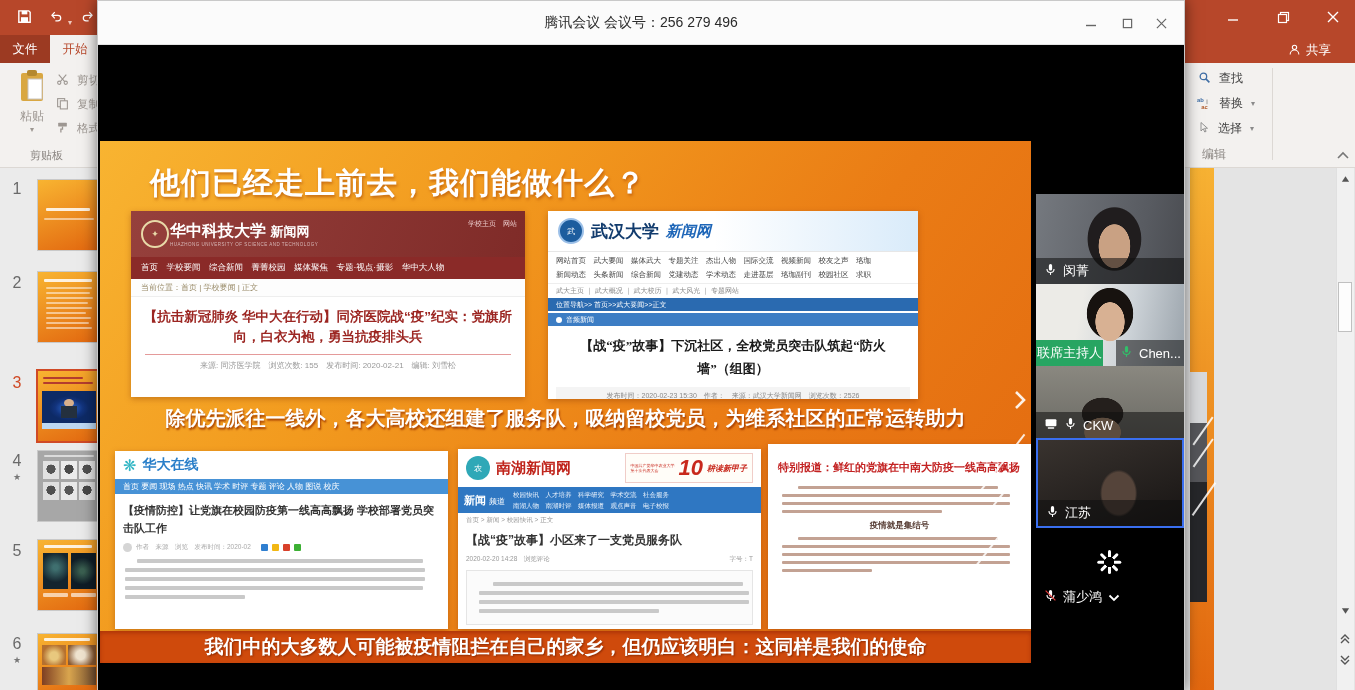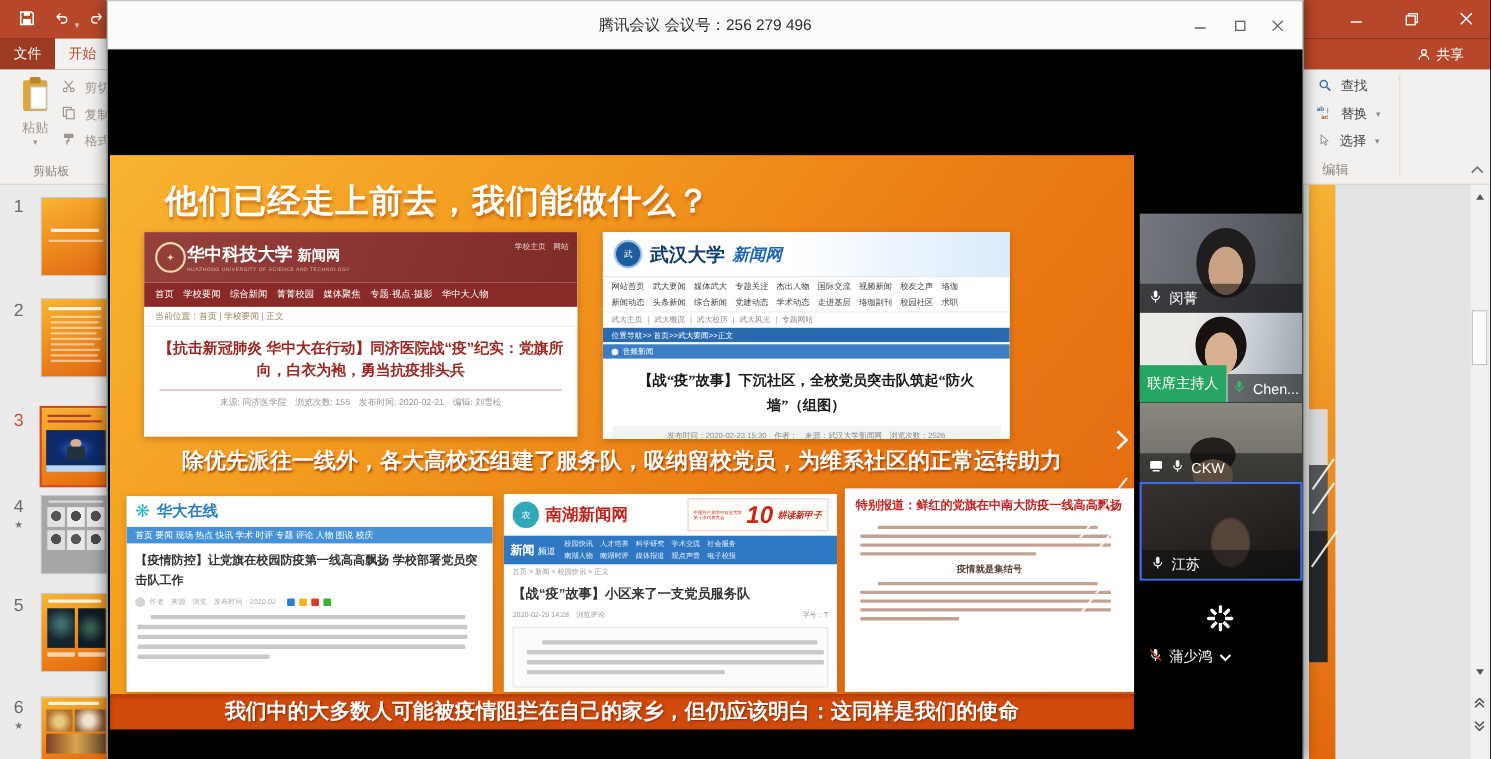--- a/index.html
+++ b/index.html
@@ -36,21 +36,21 @@
   
   .editor-right{left:1185px;top:168px;width:170px;height:522px;background:#e4e4e4;}
   .slide-strip{left:1190px;top:168px;width:24px;height:522px;background:linear-gradient(175deg,#f7b233,#e2670f);}
   .photo-frag{left:1190px;top:372px;width:17px;height:230px;background:linear-gradient(#d8d9db 0 22%,#55565a 22% 48%,#26272a 48% 100%);}
   .diagw{position:absolute;background:#fff;height:2px;transform:rotate(-55deg);opacity:.85;}
   .pscroll{left:1336px;top:168px;width:18px;height:522px;background:#f1f1f1;border-left:1px solid #e0e0e0;}
   .pthumb{left:1338px;top:282px;width:14px;height:50px;background:#fdfdfd;border:1px solid #c0c0c0;}
   .sarrow{left:1338px;width:14px;height:14px;display:flex;align-items:center;justify-content:center;}
 
   
-  .meet{left:97px;top:0;width:1088px;height:690px;background:#14532d;box-shadow:0 0 14px rgba(0,0,0,.55);border:1px solid #c9c9c9;border-bottom:none;}
+  .meet{left:97px;top:0;width:1088px;height:690px;background:#be185d;box-shadow:0 0 14px rgba(0,0,0,.55);border:1px solid #c9c9c9;border-bottom:none;}
   .m-titlebar{left:0;top:0;width:100%;height:44px;background:#fbfbfb;border-bottom:1px solid #e3e3e3;display:flex;align-items:center;justify-content:center;}
   .m-title{font-size:14px;color:#2b2b2b;}
   .m-ctl{position:absolute;top:10px;width:30px;height:24px;display:flex;align-items:center;justify-content:center;}
   .m-body{left:0;top:44px;width:100%;height:646px;background:#000;}
 
   
   .slide{left:2px;top:96px;width:931px;height:522px;background:linear-gradient(128deg,#f8b431 0%,#f29a1e 32%,#ea7c15 62%,#e2670f 100%);overflow:hidden;}
   .s-title{left:50px;top:22px;width:860px;color:#fff;font-size:30px;font-weight:bold;letter-spacing:1px;text-shadow:1px 2px 3px rgba(160,60,0,.55);}
   .s-mid{left:0;top:264px;width:931px;text-align:center;color:#fff;font-size:20px;font-weight:bold;text-shadow:1px 2px 2px #a33c00;}
   .s-band{left:0;top:490px;width:931px;height:32px;background:var(--c-band);display:flex;align-items:center;justify-content:center;box-shadow:inset 0 2px 4px rgba(120,20,0,.4);}
@@ -95,36 +95,36 @@
   .hzau-ten{color:#c8281c;font-weight:bold;font-size:22px;font-style:italic;}
   .hzau-nav{height:26px;background:var(--c-hzau_blue);display:flex;align-items:center;gap:8px;padding:0 6px;}
   .hzau-channel{color:#fff;font-weight:bold;font-size:11px;white-space:nowrap;}
   .hzau-navlinks{color:#e8f1fb;font-size:6.5px;line-height:1.7;white-space:nowrap;}
   .hzau-crumb{color:#999;font-size:6.5px;padding:3px 8px;}
   .hzau-headline{color:#333;font-size:12px;font-weight:bold;padding:4px 8px;}
   .hzau-meta{display:flex;justify-content:space-between;color:#999;font-size:6.5px;padding:2px 8px 4px;}
   .hzau-box{margin:2px 8px;border:1px solid #e5e5e5;background:#fbfbfb;padding:6px 2px;}
 
   
-  .csu-title{color:#c32222;font-size:11px;font-weight:bold;padding:8px 10px 6px;}
+  .csu-title{color:#c32222;font-size:11px;font-weight:bold;padding:16px 10px 6px;}
   .csu-sub{color:#5a4038;font-size:8.5px;font-weight:bold;text-align:center;margin:7px 0 4px;}
   .bl.csu{background:#c3a293;height:3.5px;margin:4.5px 14px;}
 
   .diag{position:absolute;background:rgba(255,255,255,.85);height:2px;transform:rotate(-52deg);}
 
   
   .vtile{left:938px;width:148px;background:#111;overflow:hidden;}
   .vface{position:absolute;left:0;top:0;width:100%;height:100%;}
   .f1{background:radial-gradient(ellipse 26px 36px at 53% 58%,#c9a183 60%,rgba(0,0,0,0) 62%),radial-gradient(ellipse 44px 52px at 53% 50%,#201d1e 60%,rgba(0,0,0,0) 62%),linear-gradient(100deg,#75797f,#585b61 70%,#494b50);}
   .f2{background:radial-gradient(ellipse 24px 32px at 50% 46%,#d8b193 60%,rgba(0,0,0,0) 62%),radial-gradient(ellipse 38px 42px at 50% 36%,#17120f 60%,rgba(0,0,0,0) 62%),linear-gradient(100deg,#ecebe7 30%,#cdd3d8 62%,#9aa3ab);}
   .f3{background:radial-gradient(ellipse 30px 24px at 45% 92%,#bb9878 60%,rgba(0,0,0,0) 62%),radial-gradient(ellipse 34px 26px at 45% 66%,#241f1c 60%,rgba(0,0,0,0) 62%),linear-gradient(#8a8880,#6b6a64);}
   .f4{background:radial-gradient(ellipse 30px 38px at 56% 62%,#55443a 55%,rgba(0,0,0,0) 62%),linear-gradient(160deg,#39332f,#171413);}
   .f5{background:#000;}
   .vtag{position:absolute;left:0;bottom:0;width:100%;height:26px;background:rgba(15,15,15,.55);display:flex;align-items:center;gap:6px;padding:0 8px;color:#fff;font-size:13px;}
-  .vbadge{position:absolute;left:0;bottom:0;height:34px;background:var(--c-badge_green);color:#fff;font-size:13px;display:flex;align-items:center;padding:0 7px;}
+  .vbadge{position:absolute;left:0;bottom:0;height:26px;background:var(--c-badge_green);color:#fff;font-size:13px;display:flex;align-items:center;padding:0 1px;}
   .spin{position:absolute;width:24px;height:24px;animation:rot 1s steps(8) infinite;}
   .spin div,.spin::before{content:"";position:absolute;left:11px;top:0;width:2.5px;height:24px;background:linear-gradient(#fff 0 30%,rgba(0,0,0,0) 30% 70%,#fff 70% 100%);border-radius:2px;}
   @keyframes rot{to{transform:rotate(360deg);}}
 
   .chev-collapse{left:912px;top:342px;width:20px;height:26px;display:flex;align-items:center;justify-content:center;}
 </style>
 </head>
 <body>
 
 <div id="screen">

